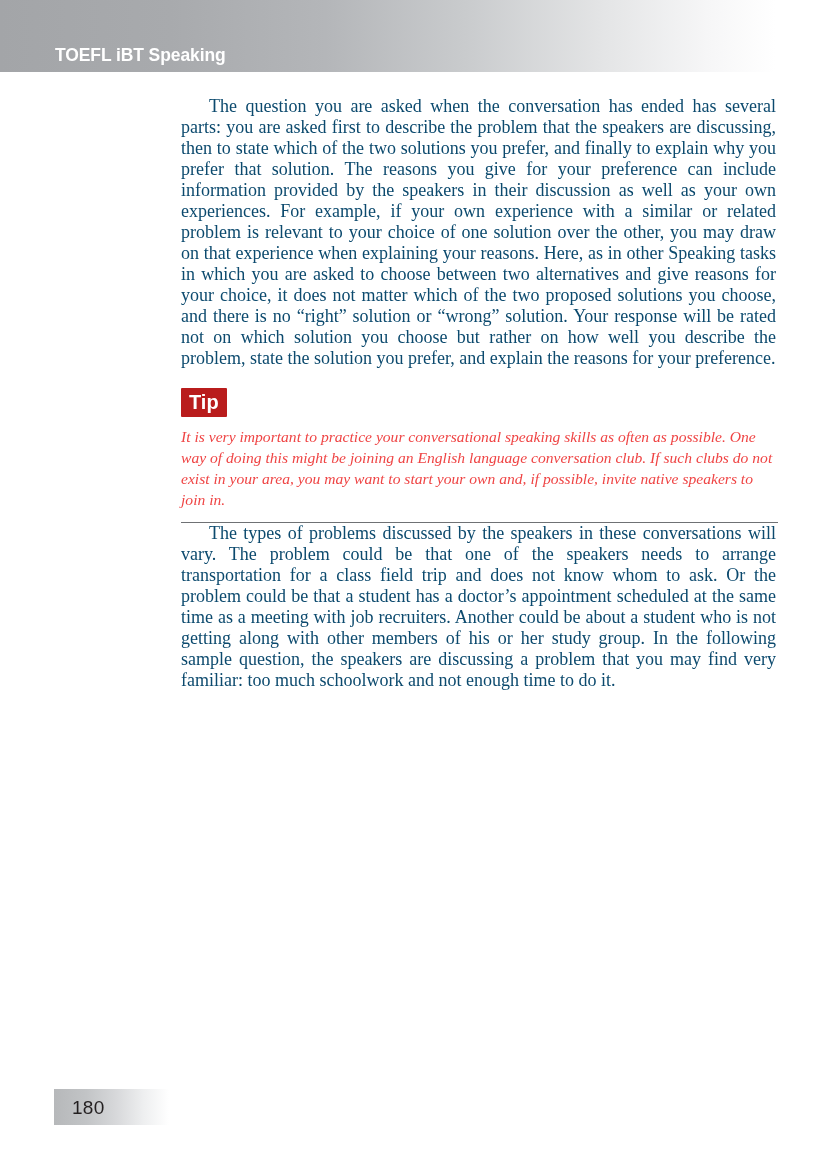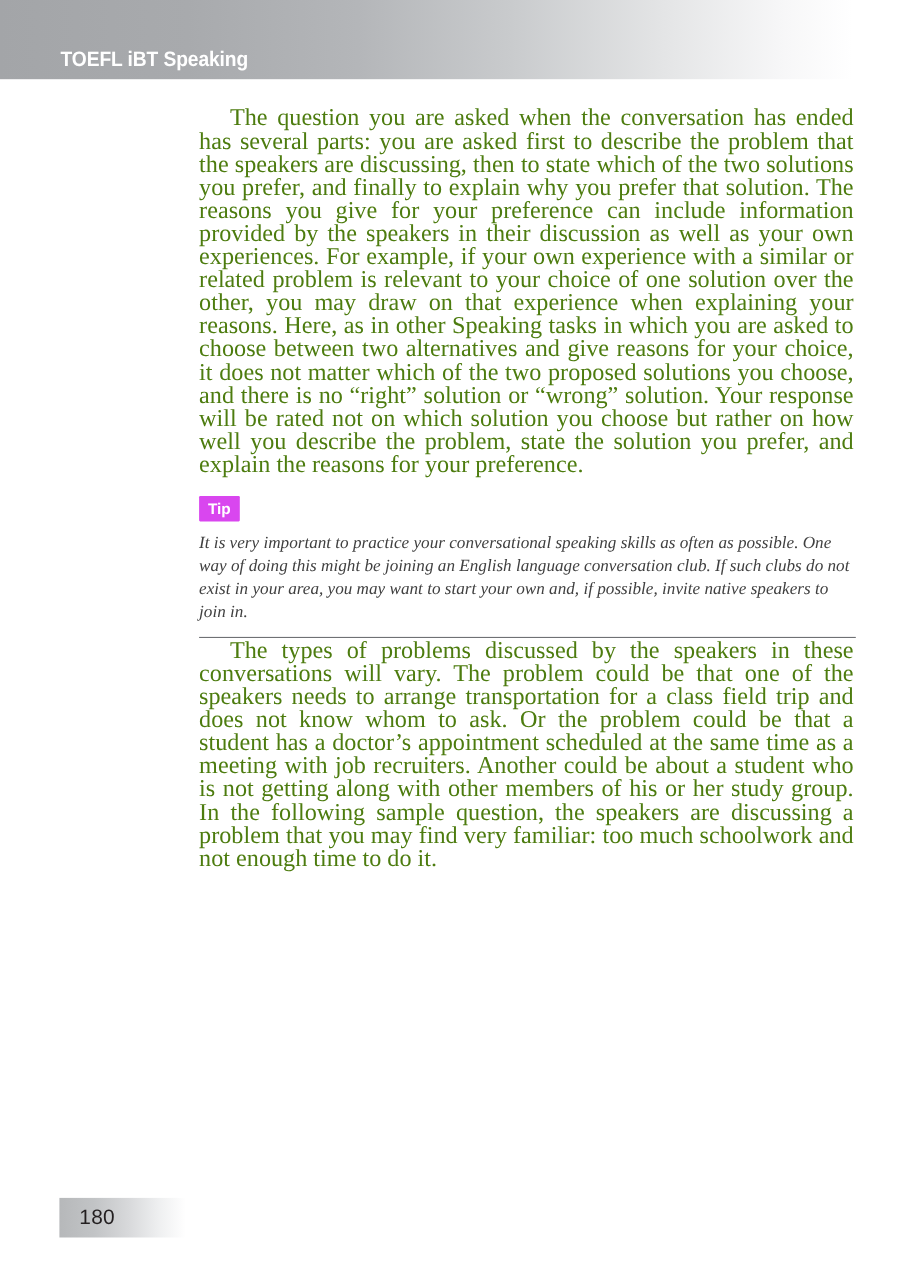--- a/index.html
+++ b/index.html
@@ -49,52 +49,52 @@
   
   .content {
     position: absolute;
     left: 181px;
     top: 96px;
     width: 595px;
   }
 
   p.body-para {
     margin: 0;
-    font-size: 22px;
+    font-size: 18px;
     line-height: 21px;
     text-align: justify;
     text-indent: 28px;
-    color: #4d7c0f;
+    color: #0c4a6e;
     hyphens: manual;
   }
 
   
   .tip-block {
     margin-top: 19px;
   }
   .tip-badge {
     display: inline-block;
-    background: #d946ef;
+    background: #b91c1c;
     color: #ffffff;
     font-family: "Liberation Sans", sans-serif;
     font-weight: bold;
-    font-size: 14px;
+    font-size: 20px;
     line-height: 1;
     padding: 4px 8px 5px 8px;
     border-radius: 1px;
     letter-spacing: 0px;
   }
   p.tip-text {
     margin: 9px 0 0 0;
     font-size: 15.6px;
     line-height: 21px;
     font-style: italic;
     text-align: left;
     text-indent: 0;
-    color: #404040;
+    color: #ef4444;
   }
   .tip-rule {
     margin-top: 12px;
     width: 597px;
     height: 1px;
     background: #6f7174;
     border: 0;
   }
 
   .para-gap {

